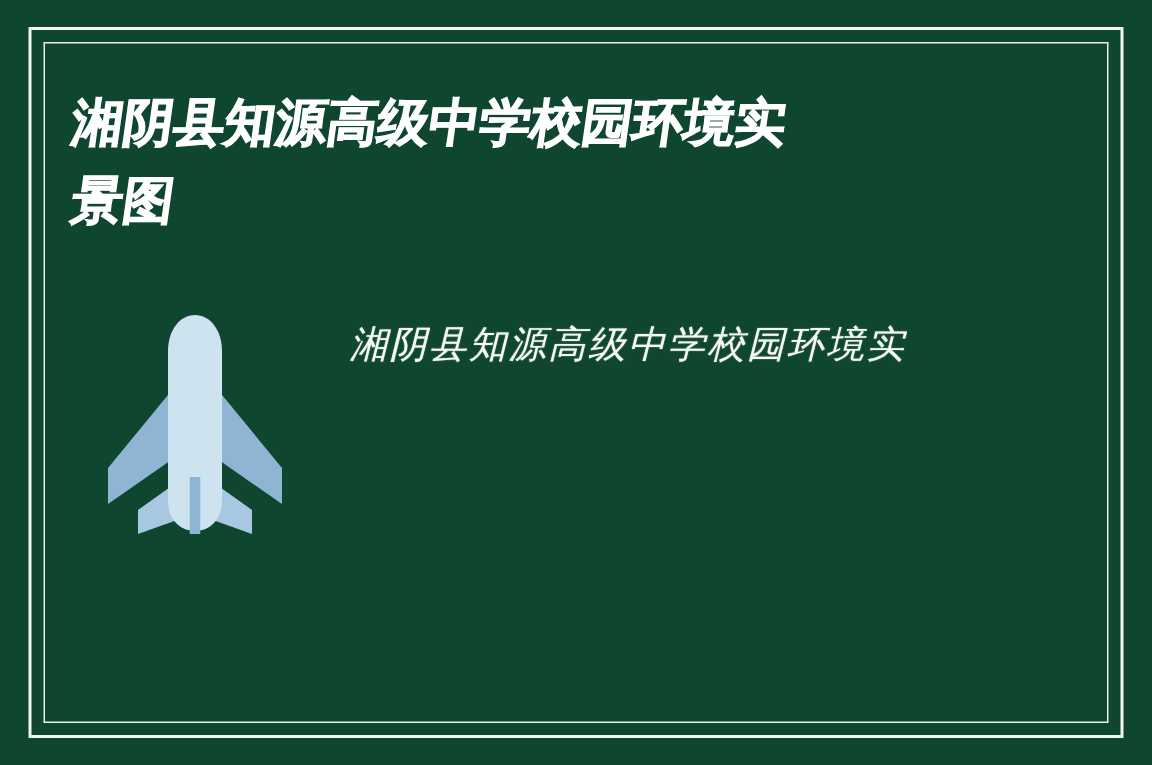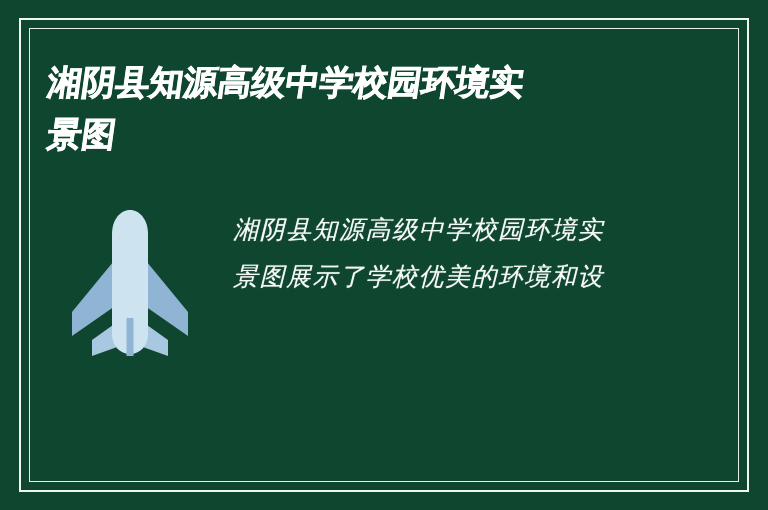--- a/index.html
+++ b/index.html
@@ -126,17 +126,16 @@
         <path d="M78 112 L78 138 L106 148 L106 132 Z" fill="#a8c8e2"></path>
 
         <path d="M68 2 C78 2 86 12 86 26 L86 126 C86 138 78 146 68 146 C58 146 50 138 50 126 L50 26 C50 12 58 2 68 2 Z" fill="#cde4f0"></path>
 
         <rect x="64.5" y="110" width="7" height="38" fill="#8fb4d4"></rect>
       </svg>
     </div>
 
     <div class="body-block">
       <div class="body-line">湘阴县知源高级中学校园环境实</div>
-      <div class="body-line">景图展示了学校优美的环境和设</div>
     </div>
 
   </div>
 </div>
 
 </body></html>

